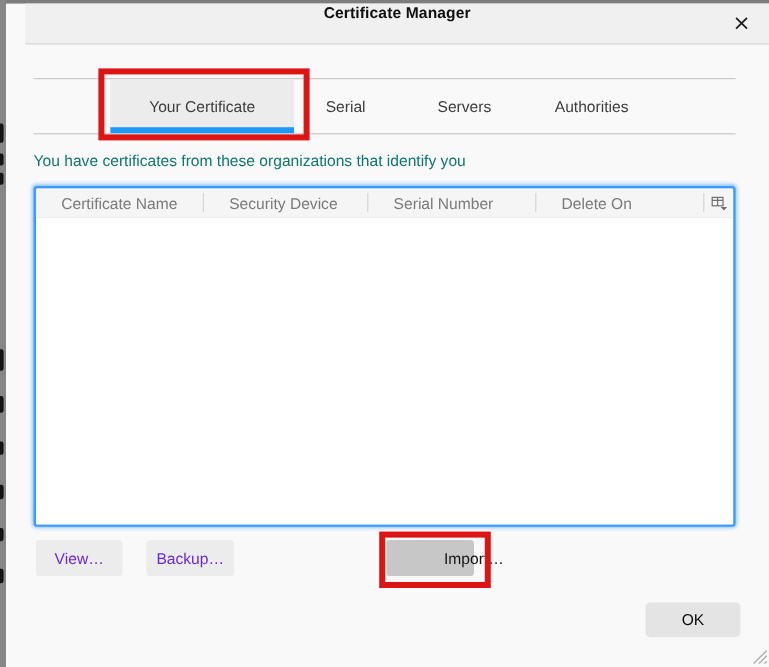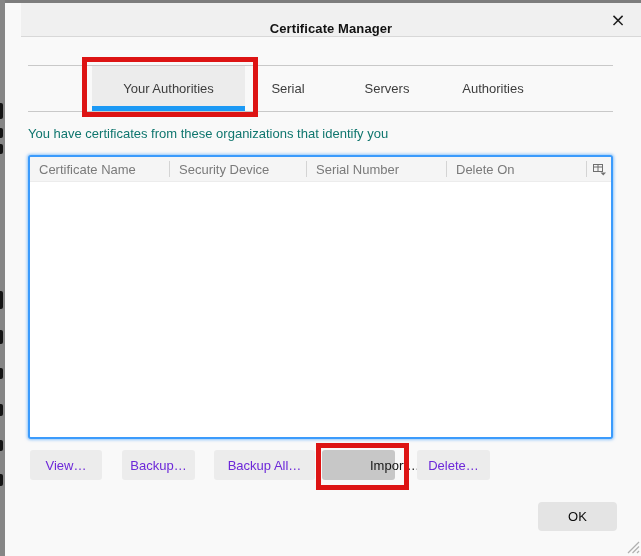--- a/index.html
+++ b/index.html
@@ -14,21 +14,21 @@
 
   
   .edge-top { position: absolute; left: 0; top: 0; width: 641px; height: 3px; background: #7d7d7d; }
   .edge-left { position: absolute; left: 0; top: 0; width: 5px; height: 556px; background: #868686; }
   .frag { position: absolute; left: 0; width: 3px; background: #141414; border-radius: 0 2px 2px 0; }
 
   
   .titlebar {
     position: absolute; left: 21px; top: 3px; right: 0; height: 34px;
     background: #f0f0f0; border-bottom: 1px solid #d8d8d8;
-    display: flex; align-items: flex-end; justify-content: center;
+    display: flex; align-items: flex-start; justify-content: center;
   }
   .title { font-size: 13px; font-weight: 700; color: #111; letter-spacing: .1px; }
   .close-btn {
     position: absolute; right: 12px; top: 6px; width: 22px; height: 22px;
     background: transparent; border: none; font-size: 18px; line-height: 22px;
     color: #1a1a1a; cursor: pointer; text-align: center; padding: 0;
     font-family: "DejaVu Sans", sans-serif;
   }
 
   
@@ -52,21 +52,21 @@
   
   .cert-table {
     position: absolute; left: 28px; top: 155px; width: 585px; height: 284px;
     background: #ffffff; border: 2px solid #3b9bfc; border-radius: 3px;
     box-shadow: 0 0 3px 1px rgba(59,155,252,0.55);
     overflow: hidden;
   }
   .thead { display: flex; height: 25px; background: #f5f5f5; border-bottom: 1px solid #ececec; }
   .th {
     position: relative; display: flex; align-items: center;
-    padding-left: 9px; font-size: 13px; color: #7a7a7a;
+    padding-left: 21px; font-size: 13px; color: #7a7a7a;
     background: transparent; border: none; font-family: "Liberation Sans", sans-serif;
     text-align: left; cursor: pointer;
   }
   .th::after {
     content: ""; position: absolute; right: 0; top: 4px; height: 16px; width: 1px; background: #d4d4d4;
   }
   .th.c1 { width: 140px; } .th.c2 { width: 137px; } .th.c3 { width: 140px; } .th.c4 { flex: 1; }
   .th.c4::after { background: #d4d4d4; }
   .col-picker {
     width: 24px; flex: none; display: flex; align-items: center; justify-content: center;
@@ -124,21 +124,21 @@
     <span class="title">Certificate Manager</span>
     <button class="close-btn">
       <span>×</span>
     </button>
   </div>
 
   <div class="tabline top"></div>
   <div class="tabline bottom"></div>
 
   <button class="tab selected" style="left:92px;width:153px;">
-    <span>Your Authorities</span>
+    <span>Your Certificate</span>
     <span class="underline"></span>
   </button>
   <button class="tab" style="left:252px;width:72px;">
     <span>Serial</span>
   </button>
   <button class="tab" style="left:351px;width:72px;">
     <span>Servers</span>
   </button>
   <button class="tab" style="left:457px;width:72px;">
     <span>Authorities</span>
@@ -169,23 +169,21 @@
           <line x1="6" y1="1.5" x2="6" y2="8.5" stroke="#6f6f6f" stroke-width="1"></line>
           <path d="M8.5 9.5 L14 9.5 L11.25 12.5 Z" fill="#6f6f6f"></path>
         </svg>
       </button>
     </div>
     <div class="tbody"></div>
   </div>
 
   <button class="act-btn disabled btn-view" aria-disabled="true">View…</button>
   <button class="act-btn disabled btn-backup" aria-disabled="true">Backup…</button>
-  <button class="act-btn disabled btn-backupall" aria-disabled="true">Backup All…</button>
   <button class="act-btn primary-gray btn-import">Import…</button>
-  <button class="act-btn disabled btn-delete" aria-disabled="true">Delete…</button>
 
   <div class="annotation anno-import"></div>
 
   <button class="ok-btn">OK</button>
 
   <svg class="resize-grip" viewBox="0 0 15 15">
     <line x1="14" y1="3" x2="3" y2="14" stroke="#b0b0b0" stroke-width="1.2"></line>
     <line x1="14" y1="7.5" x2="7.5" y2="14" stroke="#b0b0b0" stroke-width="1.2"></line>
     <line x1="14" y1="12" x2="12" y2="14" stroke="#b0b0b0" stroke-width="1.2"></line>
   </svg>

